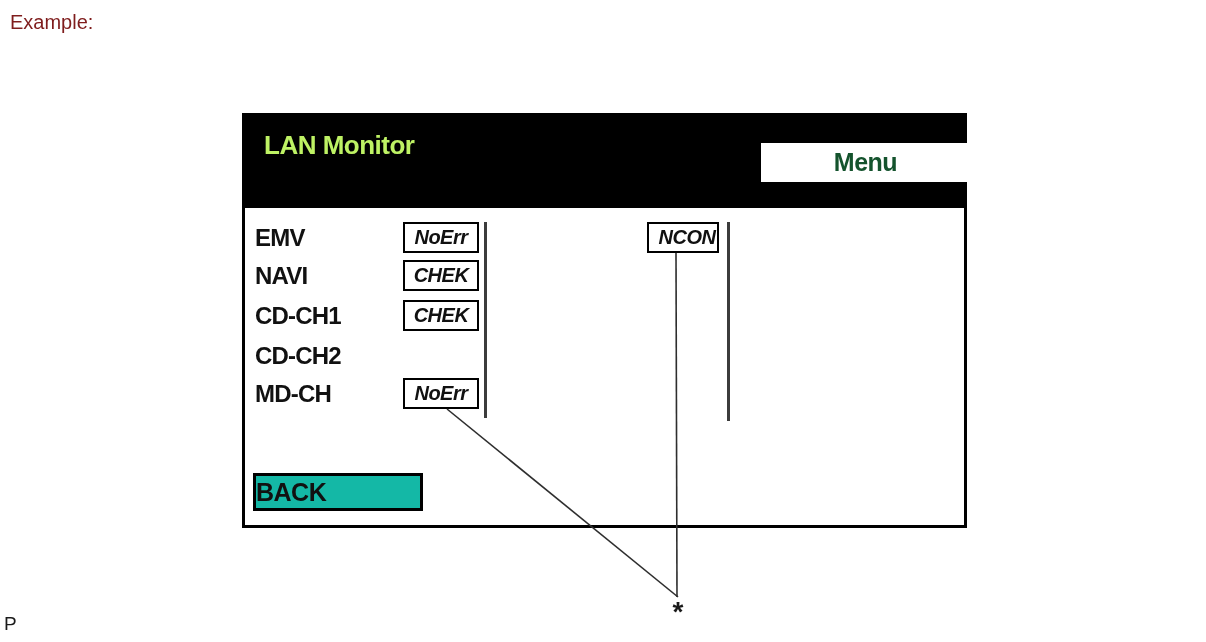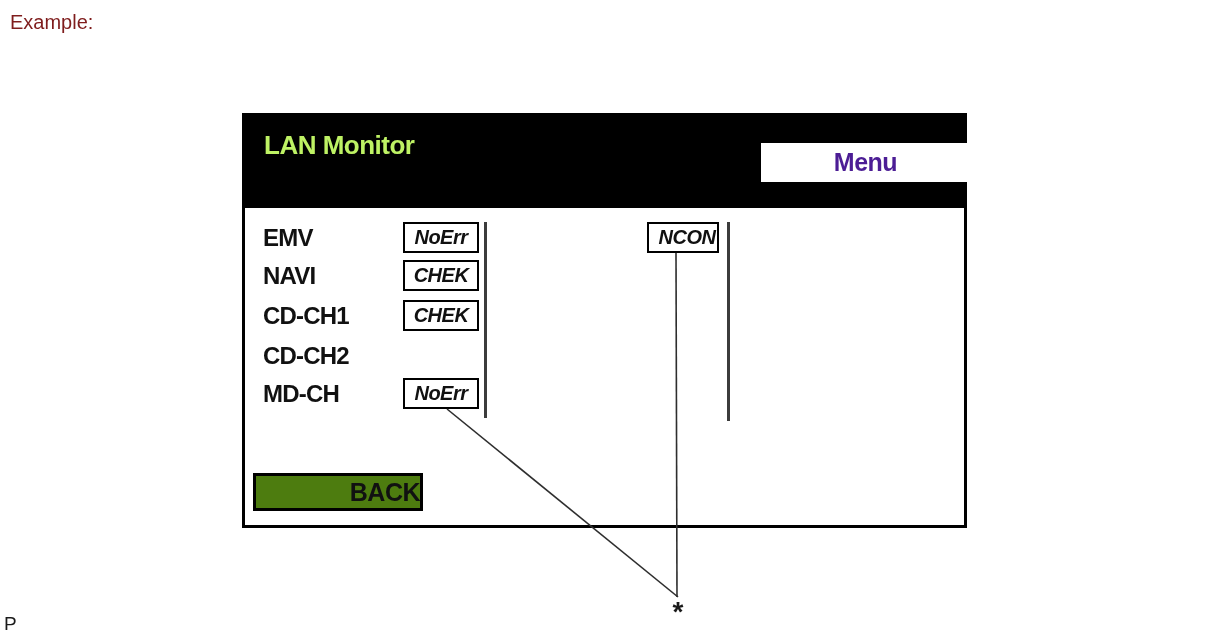--- a/index.html
+++ b/index.html
@@ -39,21 +39,21 @@
     font-weight: bold;
     letter-spacing: -0.5px;
     color: #bef264;
     white-space: nowrap;
   }
   .menu-btn {
     position: absolute;
     left: 516px; top: 27px;
     width: 209px; height: 39px;
     background: #ffffff;
-    color: #4c1d95;
+    color: #14532d;
     font-size: 25px;
     font-weight: bold;
     letter-spacing: -0.5px;
     text-align: center;
     line-height: 38px;
     cursor: pointer;
   }
   .row {
     position: absolute;
     left: 0;
@@ -62,21 +62,20 @@
   }
   .dev-label {
     position: absolute;
     left: 10px;
     top: 0;
     line-height: 31px;
     font-size: 24px;
     font-weight: bold;
     letter-spacing: -0.8px;
     white-space: nowrap;
-    margin-left: 8px;
   }
   .cam-label { left: 247px; }
   .status-box {
     position: absolute;
     left: 158px;
     top: 0;
     width: 76px;
     height: 31px;
     border: 2px solid #000000;
     background: #ffffff;
@@ -94,25 +93,25 @@
     width: 3px;
     background: #3c3c3c;
   }
   .divider-1 { left: 239px; top: 106px; height: 196px; }
   .divider-2 { left: 482px; top: 106px; height: 199px; }
   .back-btn {
     position: absolute;
     left: 8px; top: 357px;
     width: 170px; height: 38px;
     border: 3px solid #000000;
-    background: #4d7c0f;
+    background: #14b8a6;
     font-size: 25px;
     font-weight: bold;
     letter-spacing: -0.5px;
-    text-align: right;
+    text-align: left;
     line-height: 32px;
     cursor: pointer;
   }
   .leader-lines {
     position: absolute;
     left: 0; top: 0;
     width: 1206px; height: 642px;
     pointer-events: none;
   }
   .footnote-marker {

